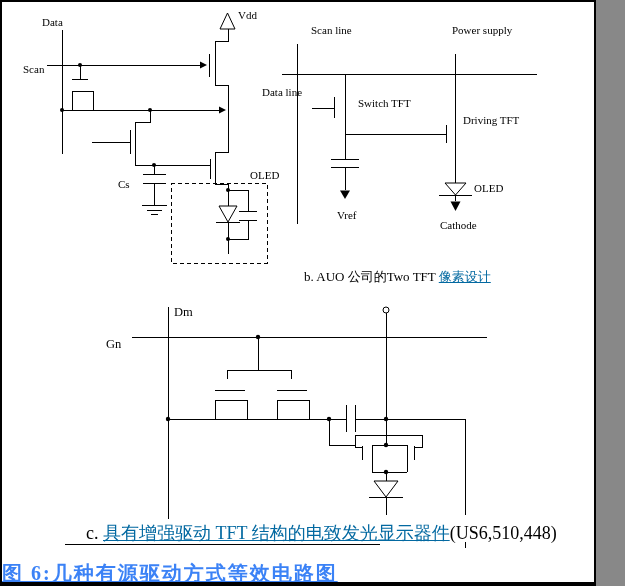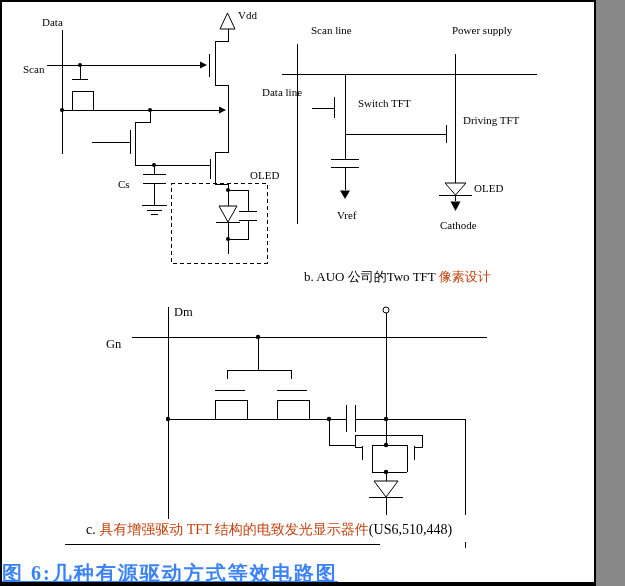--- a/index.html
+++ b/index.html
@@ -10,22 +10,22 @@
     background:#fff;
     border:2px solid #000;
     border-bottom:4px solid #000;
     overflow:hidden;
     font-family:"Liberation Serif",serif;
   }
   svg{position:absolute;left:0;top:0;}
   svg text{font-family:"Liberation Serif",serif;font-size:11px;fill:#000;stroke:none;}
   svg text.lg{font-size:12.5px;}
   .cap{position:absolute;font-size:13px;color:#000;white-space:nowrap;}
-  .cap-c{font-size:14px;}
-  .red{color:#c2410c;}
+  .cap-c{font-size:18px;}
+  .red{color:#0369a1;text-decoration:underline;}
   .fig-title{
     position:absolute;left:0;top:558px;width:100%;
     text-align:left;font-size:20px;font-weight:bold;
     color:#3b82f6;letter-spacing:2px;white-space:nowrap;
   }
   .fig-title span{text-decoration:underline;}
 </style>
 </head>
 <body>
 

